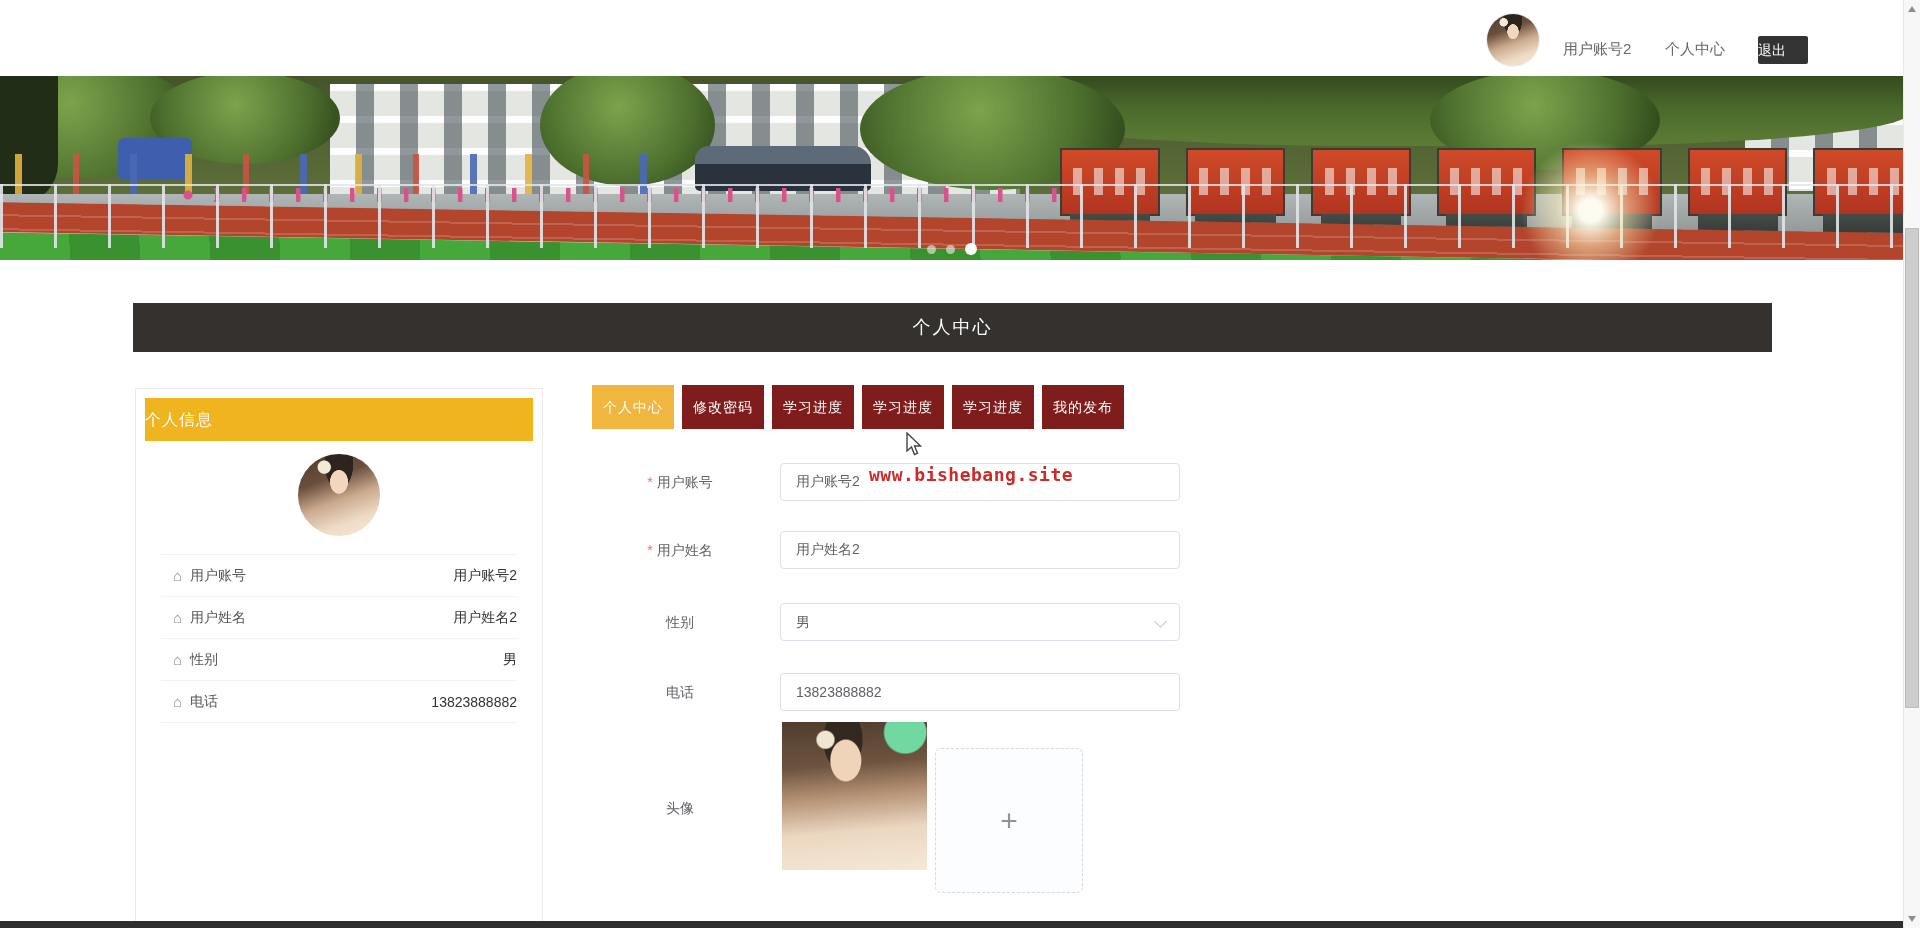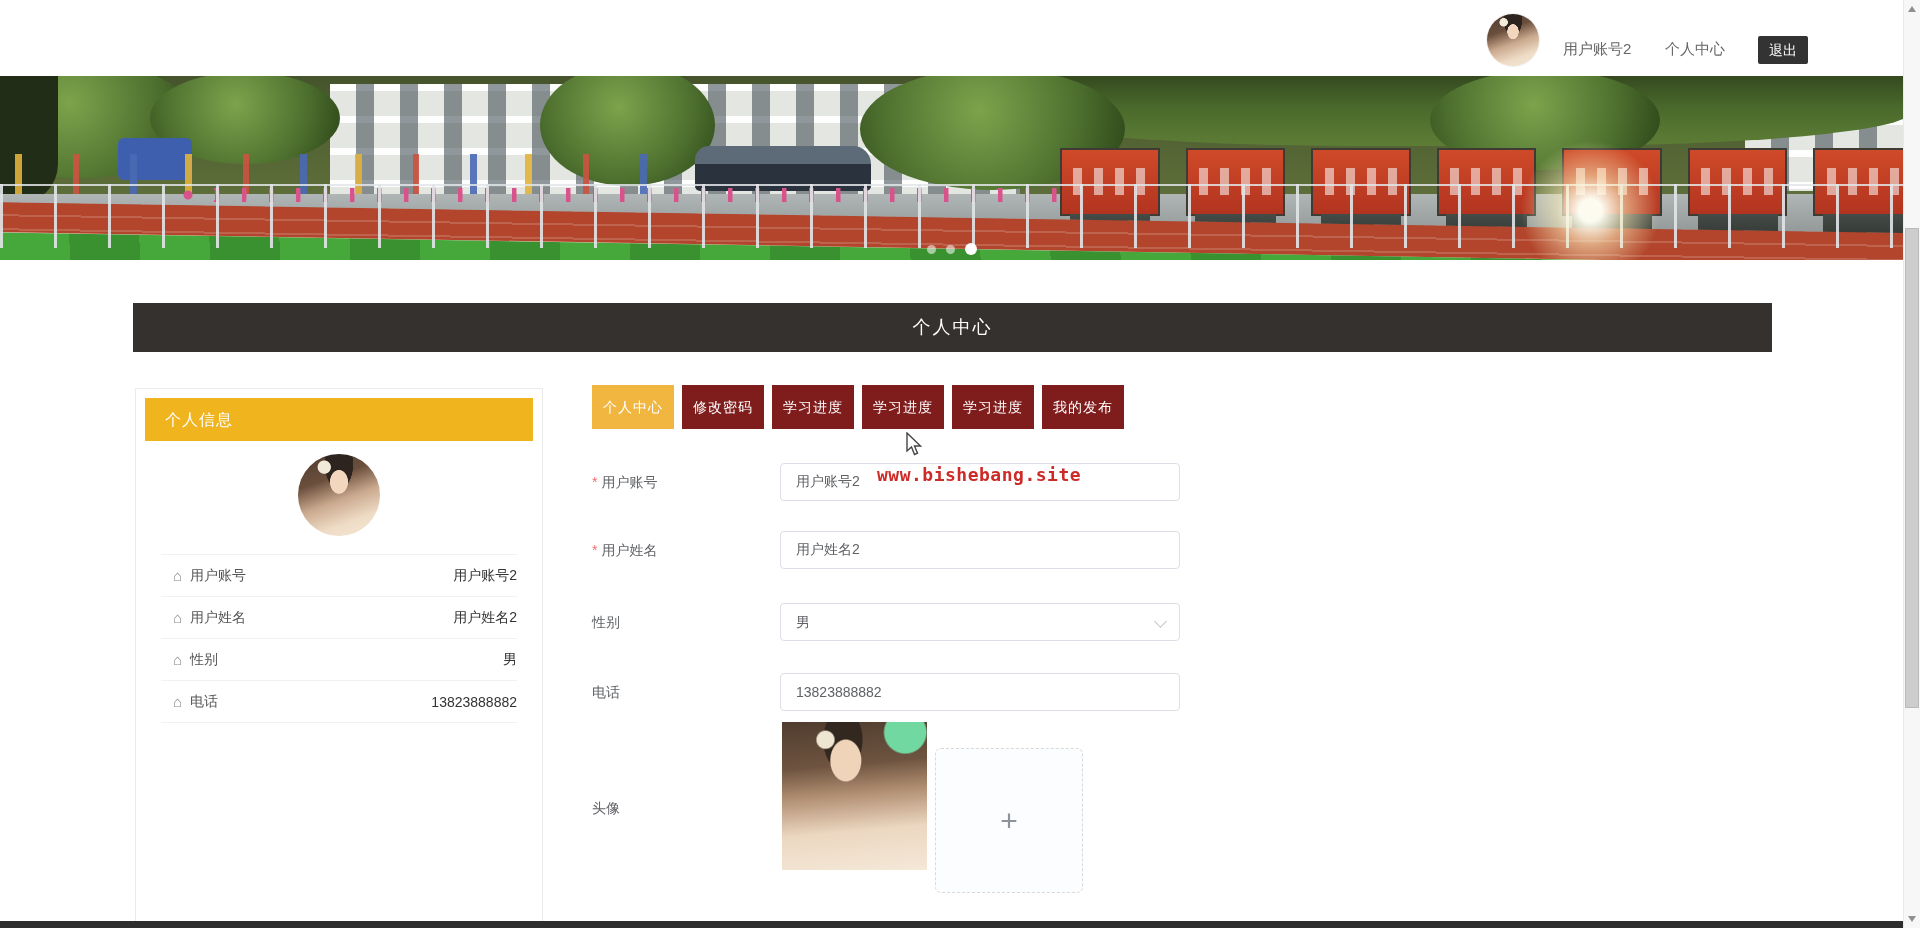--- a/index.html
+++ b/index.html
@@ -12,21 +12,21 @@
 
   
   .top-line{position:absolute;left:0;top:10px;width:1903px;border-top:1px solid #ededed;}
 
   
   .hdr{position:absolute;left:0;top:0;width:1903px;height:76px;background:#fff;border-bottom:1px solid #f0f0f0;}
   .app-title{position:absolute;left:144px;top:24px;font-size:23px;color:#cfa138;letter-spacing:1px;font-weight:400;}
   .hdr-avatar{position:absolute;left:1487px;top:14px;width:52px;height:52px;border-radius:50%;overflow:hidden;box-shadow:0 0 0 1px rgba(0,0,0,.06);}
   .hdr-user{position:absolute;left:1563px;top:40px;font-size:15px;color:#666;}
   .hdr-nav{position:absolute;left:1665px;top:40px;font-size:15px;color:#666;cursor:pointer;}
-  .logout-btn{position:absolute;left:1758px;top:36px;width:50px;height:28px;background:#333;color:#fff;font-size:14px;text-align:center;line-height:28px;border-radius:2px;cursor:pointer;}
+  .logout-btn{position:absolute;left:1758px;top:36px;width:50px;height:28px;background:#333;color:#fff;font-size:14px;text-align:left;line-height:28px;border-radius:2px;cursor:pointer;}
 
   
   .avatar-art{
     background:
       radial-gradient(circle at 32% 16%, #f2ead9 0 7%, rgba(0,0,0,0) 8%),
       radial-gradient(ellipse at 50% 34%, #f2d6bd 0 15%, rgba(0,0,0,0) 16%),
       radial-gradient(ellipse at 50% 12%, #2d241f 0 24%, rgba(0,0,0,0) 25%),
       linear-gradient(160deg,#4d3a2d 0%,#6b4f3d 32%,#caa98e 55%,#efdcc6 78%,#f3e6d4 100%);
   }
   .avatar-art-lg{
@@ -80,51 +80,51 @@
   .dots{position:absolute;left:0;right:0;top:167px;display:flex;justify-content:center;align-items:center;gap:10px;}
   .dot{width:9px;height:9px;border-radius:50%;background:rgba(255,255,255,.55);cursor:pointer;}
   .dot.active{width:12px;height:12px;background:#fff;}
 
   
   .ptitle{position:absolute;left:133px;top:303px;width:1639px;height:49px;background:#34312e;color:#fff;
       font-size:18px;text-align:center;line-height:49px;letter-spacing:2px;}
 
   
   .card{position:absolute;left:135px;top:388px;width:408px;height:534px;background:#fff;border:1px solid #ebebeb;box-sizing:border-box;}
-  .card-h{margin:9px 9px 0 9px;height:43px;background:#efb41e;color:#fff;font-size:16px;line-height:43px;padding-left:20px;letter-spacing:1px;}
+  .card-h{margin:9px 9px 0 9px;height:43px;background:#efb41e;color:#fff;font-size:16px;line-height:43px;letter-spacing:1px;}
   .card-avatar{margin:13px auto 0;width:82px;height:82px;border-radius:50%;overflow:hidden;}
   .info-list{margin:18px 25px 0 25px;border-top:1px solid #f2f2f2;}
   .info-row{height:41px;display:flex;align-items:center;border-bottom:1px solid #f2f2f2;font-size:14px;}
   .home-ic{color:#8a8a8a;font-size:15px;margin:0 8px 0 12px;}
   .info-label{color:#555;}
   .info-value{margin-left:auto;color:#333;}
 
   
   .tabs{position:absolute;left:592px;top:385px;display:flex;gap:8px;}
   .tab{height:44px;line-height:44px;padding:0 11px;background:#7f1d1d;color:#fff;font-size:14px;cursor:pointer;letter-spacing:1px;}
   .tab.active{background:#f0b63f;}
 
   
   .form{position:absolute;left:592px;top:463px;width:700px;height:460px;}
   .frow{position:absolute;left:0;width:700px;height:38px;}
   .frow-0{top:0;}   .frow-1{top:68px;}  .frow-2{top:140px;}
   .frow-3{top:210px;} .frow-4{top:259px;height:200px;}
-  .flabel{position:absolute;left:0;width:176px;text-align:left;font-size:14px;color:#606266;line-height:38px;}
+  .flabel{position:absolute;left:0;width:176px;text-align:center;font-size:14px;color:#606266;line-height:38px;}
   .flabel-top{line-height:normal;top:38px;margin-top:40px;}
   .req{color:#f56c6c;margin-right:4px;}
   .finput{position:absolute;left:188px;top:0;width:400px;height:38px;box-sizing:border-box;border:1px solid #dcdfe6;border-radius:4px;
       padding:0 15px;font-size:14px;color:#606266;background:#fff;outline:none;font-family:"Liberation Sans","DejaVu Sans",sans-serif;}
   .fselect{position:absolute;left:188px;top:0;width:400px;height:38px;box-sizing:border-box;border:1px solid #dcdfe6;border-radius:4px;
       background:#fff;font-size:14px;color:#606266;line-height:36px;padding:0 15px;cursor:pointer;}
   .chev{position:absolute;right:14px;top:13px;width:8px;height:8px;border-right:1.5px solid #c0c4cc;border-bottom:1.5px solid #c0c4cc;transform:rotate(45deg);}
   .fpreview{position:absolute;left:190px;top:0;width:145px;height:148px;cursor:pointer;}
   .fupload{position:absolute;left:343px;top:26px;width:148px;height:145px;box-sizing:border-box;border:1px dashed #d9d9d9;border-radius:6px;
       background:#fbfdff;cursor:pointer;display:flex;align-items:center;justify-content:center;}
   .plus{font-size:30px;color:#8c939d;font-weight:100;line-height:1;}
-  .watermark{position:absolute;left:285px;top:1px;font-family:"DejaVu Sans Mono","Liberation Mono",monospace;
+  .watermark{position:absolute;left:277px;top:1px;font-family:"DejaVu Sans Mono","Liberation Mono",monospace;
       font-size:18px;font-weight:bold;color:#cc2b27;letter-spacing:.5px;z-index:5;}
 
   
   .footer-strip{position:absolute;left:0;top:921px;width:1903px;height:7px;background:#2e2e2e;}
 
   
   .sb{position:absolute;right:0;top:0;width:17px;height:928px;background:#f7f7f8;border-left:1px solid #e9e9e9;box-sizing:border-box;}
   .sb-thumb{position:absolute;left:1px;top:228px;width:14px;height:480px;background:#cdcdcd;border:1px solid #bababa;box-sizing:border-box;}
   .sb-up,.sb-dn{position:absolute;left:4px;width:0;height:0;border-left:4px solid transparent;border-right:4px solid transparent;}
   .sb-up{top:6px;border-bottom:6px solid #8f8f8f;}

